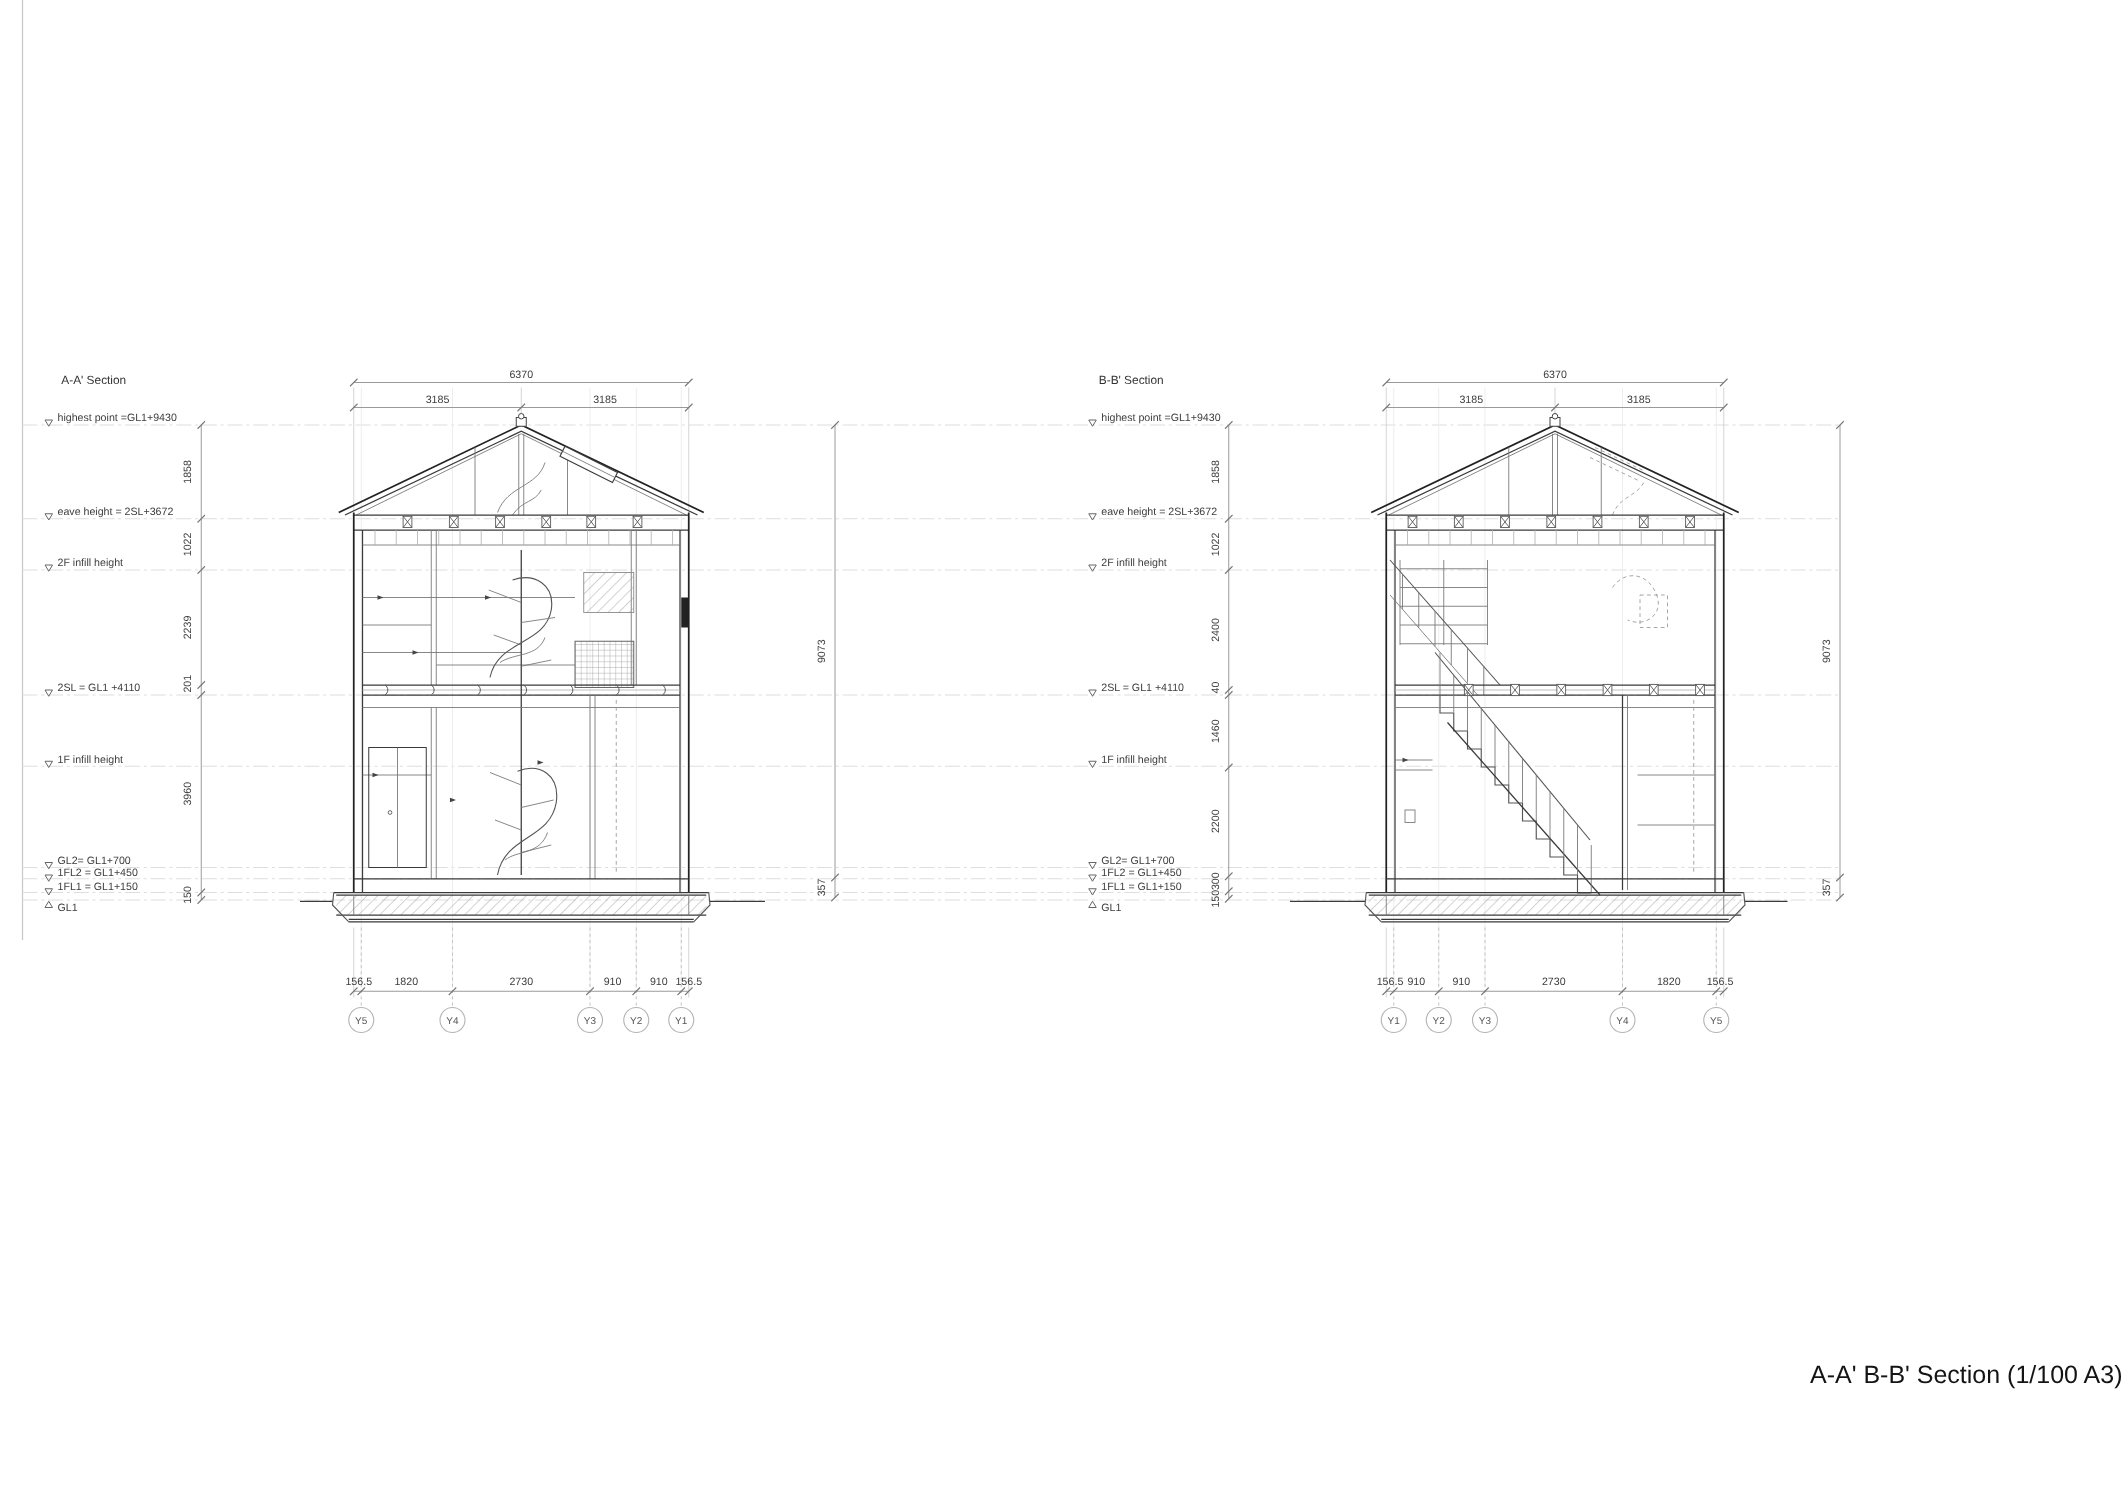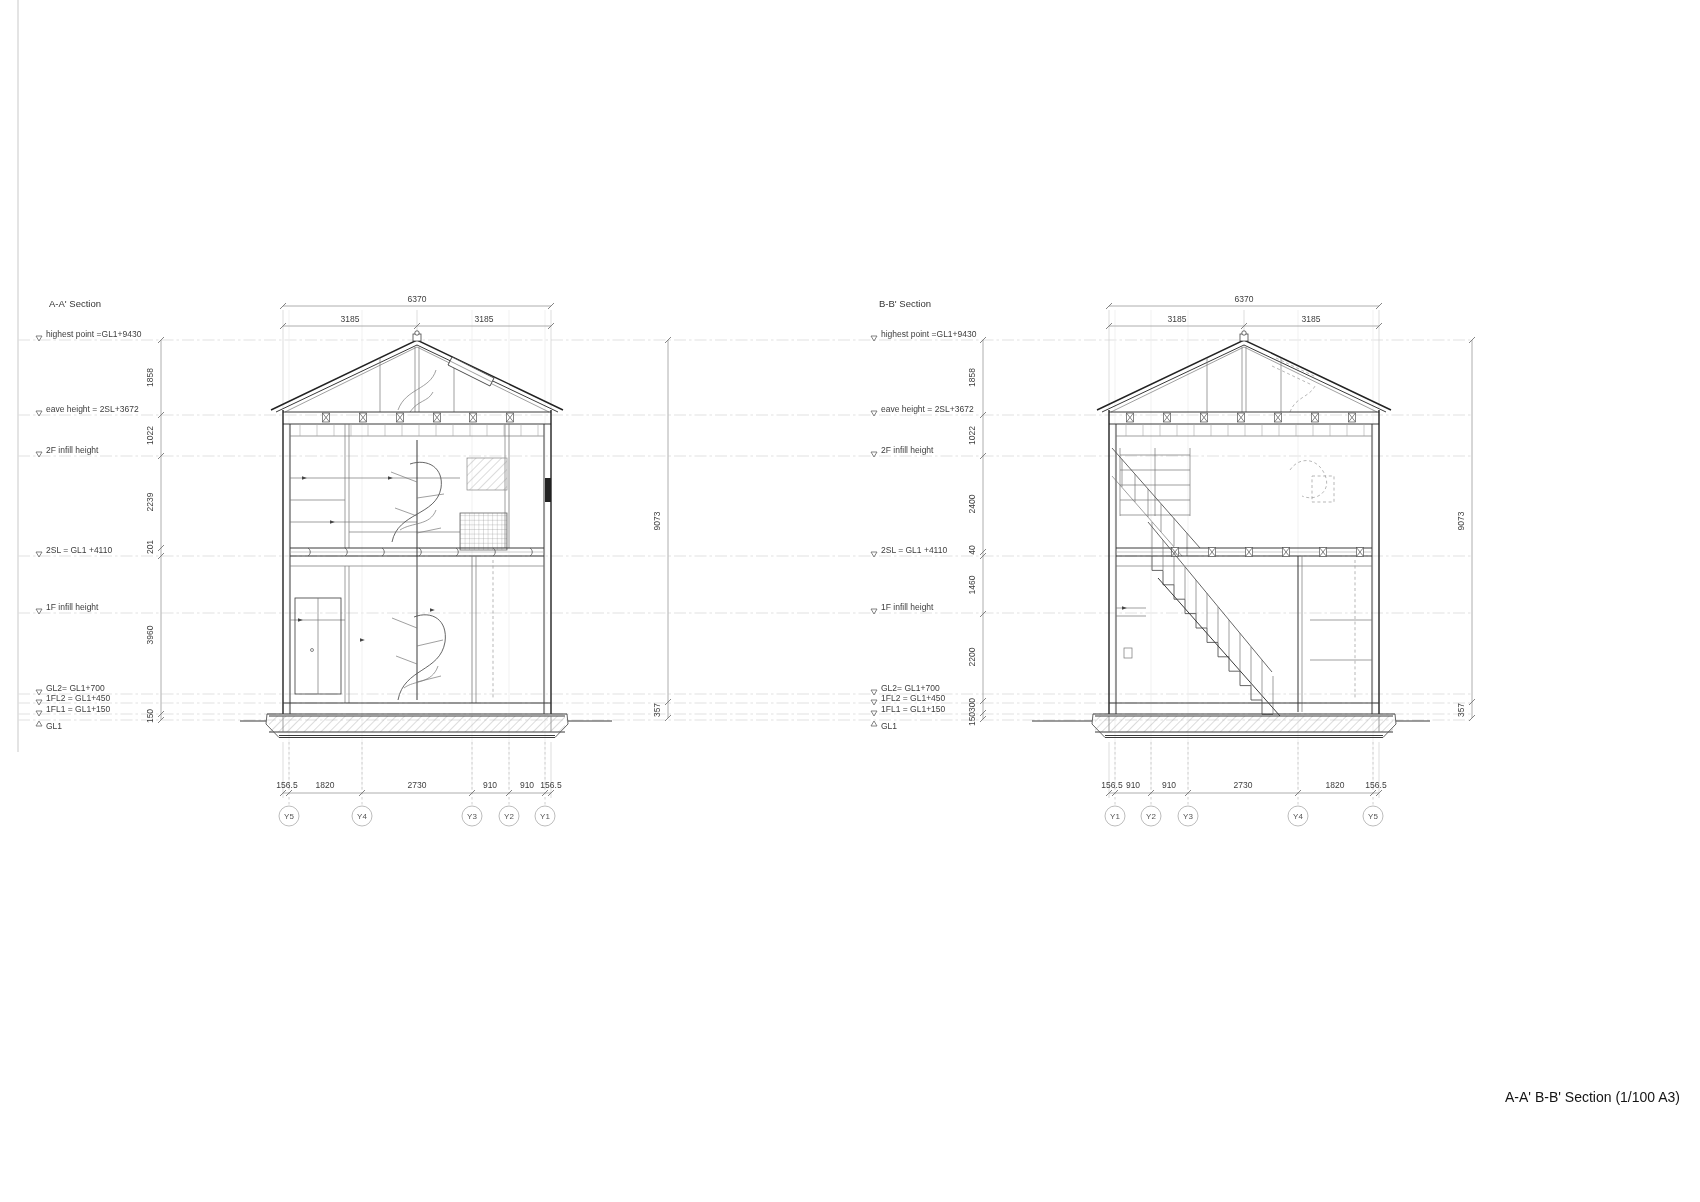--- a/index.html
+++ b/index.html
@@ -16,21 +16,21 @@
   .ext{stroke:#cfcfcf;stroke-width:.7;}
   .ldr{stroke:#c4c4c4;stroke-width:.8;stroke-dasharray:2.5 2.5;}
   .hv{stroke:#222;stroke-width:1.4;fill:none;}
   .ln{stroke:#3a3a3a;stroke-width:1;fill:none;}
   .md{stroke:#555;stroke-width:.9;fill:none;}
   .th{stroke:#777;stroke-width:.7;fill:none;}
   .lt{stroke:#aaa;stroke-width:.6;fill:none;}
   .dsh{stroke:#999;stroke-width:.7;fill:none;stroke-dasharray:3 2.6;}
   .tri{fill:none;stroke:#666;stroke-width:.8;}
   .title{position:absolute;left:1448px;top:1089px;width:232px;text-align:right;
-         font-size:14px;color:#141414;white-space:nowrap;}
+         font-size:20px;color:#141414;white-space:nowrap;}
 </style>
 </head>
 <body>
 
 <div class="page">
 
 <svg width="1700" height="1202" viewBox="0 0 1700 1202">
   <defs>
     <pattern id="hatch" width="6" height="6" patternUnits="userSpaceOnUse" patternTransform="rotate(45)">
       <line x1="0" y1="0" x2="0" y2="6" stroke="#9a9a9a" stroke-width="0.7"></line>

